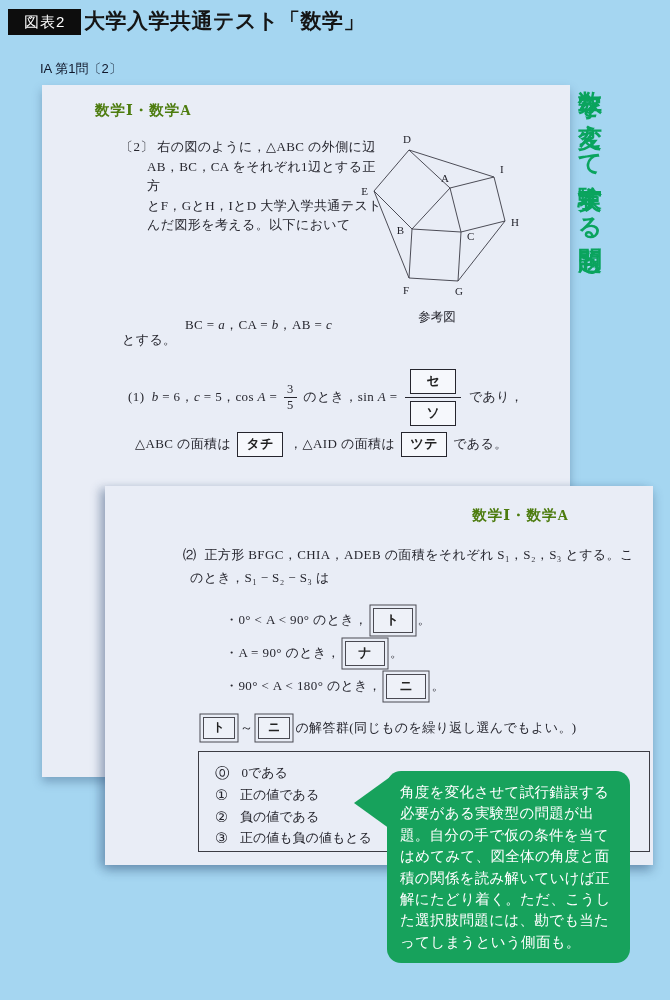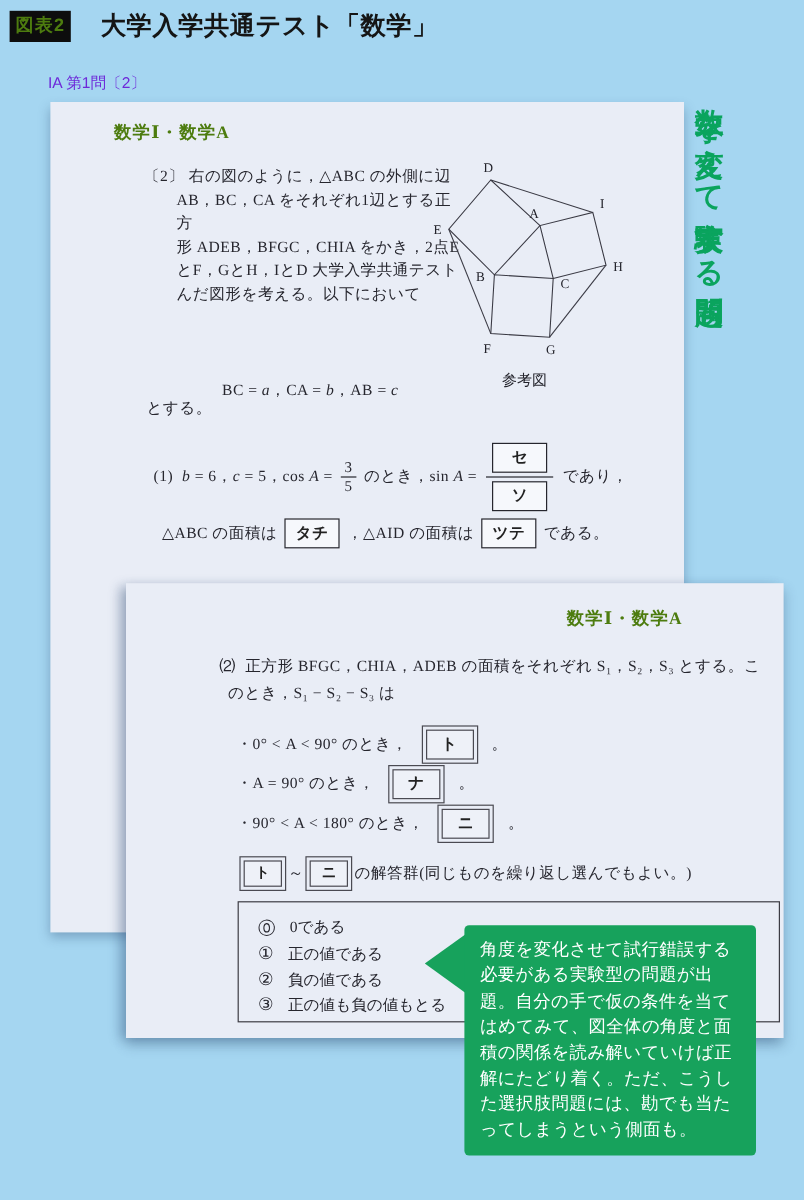--- a/index.html
+++ b/index.html
@@ -6,25 +6,25 @@
     --serif:"Liberation Serif","DejaVu Serif","DejaVu Sans",serif;
     --sans:"Liberation Sans","DejaVu Sans",sans-serif;
   }
   *{margin:0;padding:0;box-sizing:border-box;}
   html,body{width:670px;height:1000px;}
   body{font-family:var(--serif);overflow:hidden;}
   .page{position:relative;width:670px;height:1000px;background:#a5d6f1;overflow:hidden;}
   .abs{position:absolute;}
 
   
-  .fig-tag{left:8px;top:9px;background:#0d0d0d;color:#4d7c0f;font-family:var(--sans);
-    font-weight:bold;font-size:15px;line-height:1;padding:5px 5px 6px;letter-spacing:1px;}
+  .fig-tag{left:8px;top:9px;background:#0d0d0d;color:#ffffff;font-family:var(--sans);
+    font-weight:normal;font-size:15px;line-height:1;padding:5px 16px 6px;letter-spacing:1px;}
   .fig-title{left:63px;top:7px;font-family:var(--sans);font-weight:800;font-size:21px;
     color:#151515;letter-spacing:0.5px;padding-left:21px;}
-  .sub-label{left:40px;top:60px;font-family:var(--sans);font-size:13px;color:#6d28d9;}
+  .sub-label{left:40px;top:60px;font-family:var(--sans);font-size:13px;color:#0f172a;}
 
   
   .v-headline{left:574px;top:72px;height:330px;writing-mode:vertical-rl;text-orientation:upright;
     font-family:var(--sans);font-weight:800;font-size:24px;letter-spacing:2px;color:#0aa45e;}
 
   
   .paper{background:#e9edf6;}
   .paper1{left:42px;top:85px;width:528px;height:692px;
     box-shadow:0 5px 9px rgba(40,70,110,.35);}
   .paper2{left:105px;top:486px;width:548px;height:379px;
@@ -61,35 +61,35 @@
     box-shadow:0 0 0 2.5px #e9edf6,0 0 0 3.5px #4a4a52;margin:0 5px;}
   .box2.sm{min-width:32px;font-size:12px;padding:1px 3px 2px;}
 
   .cont-note{right:14px;top:362px;font-size:11px;color:#26262e;}
 
   
   .p2-heading{right:84px;top:20px;}
   .q2-block{left:78px;top:57px;line-height:23px;}
   .q2-block .l2{margin-left:7px;}
   .q2-num{display:inline-block;margin-right:8px;}
-  .bullet-row{left:92px;display:flex;align-items:center;height:30px;gap:10px;}
+  .bullet-row{left:120px;display:flex;align-items:center;height:30px;}
   .ag-row{left:98px;top:228px;display:flex;align-items:center;height:28px;}
   .opt-box{left:93px;top:265px;width:452px;height:101px;border:1px solid #3c3c44;
     padding:8px 0 0 16px;display:flex;flex-direction:column;justify-content:space-evenly;}
   .opt-row{display:flex;align-items:center;gap:12px;font-size:13px;color:#26262e;}
   .opt-row .circ{font-family:"DejaVu Sans",sans-serif;font-size:14.5px;}
 
   
   .fig-svg{left:318px;top:43px;}
   .fig-svg text{font-family:var(--serif);font-size:11px;fill:#23232b;}
   .fig-svg .cap{font-size:12.5px;}
   .fig-svg line,.fig-svg polygon{stroke:#3a3a44;stroke-width:0.9;fill:none;}
 
   
-  .bubble{left:387px;top:771px;width:243px;height:192px;background:#17a25c;border-radius:4px;
+  .bubble{left:387px;top:771px;width:243px;height:192px;background:#17a25c;border-radius:14px;
     z-index:30;padding:11px 8px 8px 13px;}
   .bubble-text{font-family:var(--sans);font-size:14.5px;line-height:21.4px;color:#fff;
     letter-spacing:0.3px;}
   .bubble-tail{left:354px;top:777px;z-index:29;}
 </style>
 </head>
 <body>
 
 <div class="page">
 
@@ -99,21 +99,20 @@
 
   <div class="abs v-headline">数字を変えて実験する問題も</div>
 
   <div class="abs paper paper1">
 
     <div class="abs p-heading" style="left:53px;top:16px;">数学Ⅰ・数学A</div>
 
     <div class="abs p1-para jtext">
       <div><span>〔2〕</span> <span>右の図のように，△ABC の外側に辺</span></div>
       <div class="indent">AB，BC，CA をそれぞれ1辺とする正方</div>
-      <div class="indent">形 ADEB，BFGC，CHIA をかき，2点E</div>
       <div class="indent">とF，GとH，IとD 大学入学共通テスト</div>
       <div class="indent">んだ図形を考える。以下において</div>
     </div>
 
     <svg class="abs fig-svg" width="215" height="210" viewBox="0 0 215 210">
       <polygon points="90,60 49,22 14,63 52,101"></polygon>
       <polygon points="52,101 49,150 98,153 101,104"></polygon>
       <polygon points="101,104 145,93 134,49 90,60"></polygon>
       <line x1="14" y1="63" x2="49" y2="150"></line>
       <line x1="98" y1="153" x2="145" y2="93"></line>

